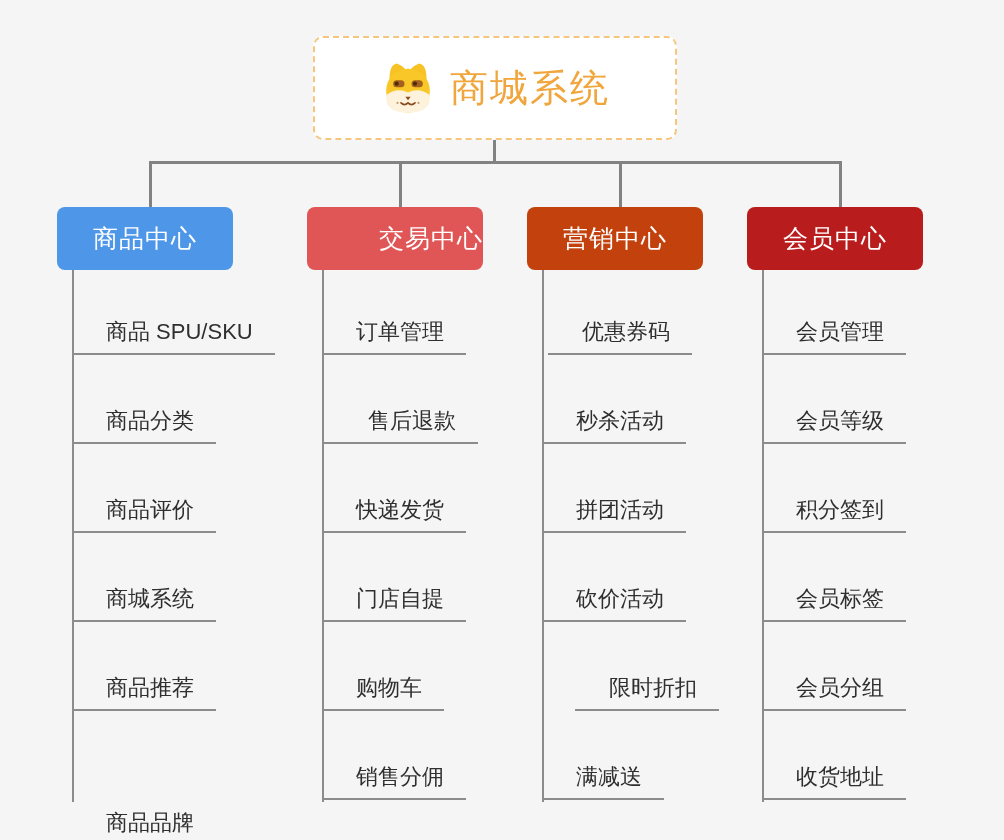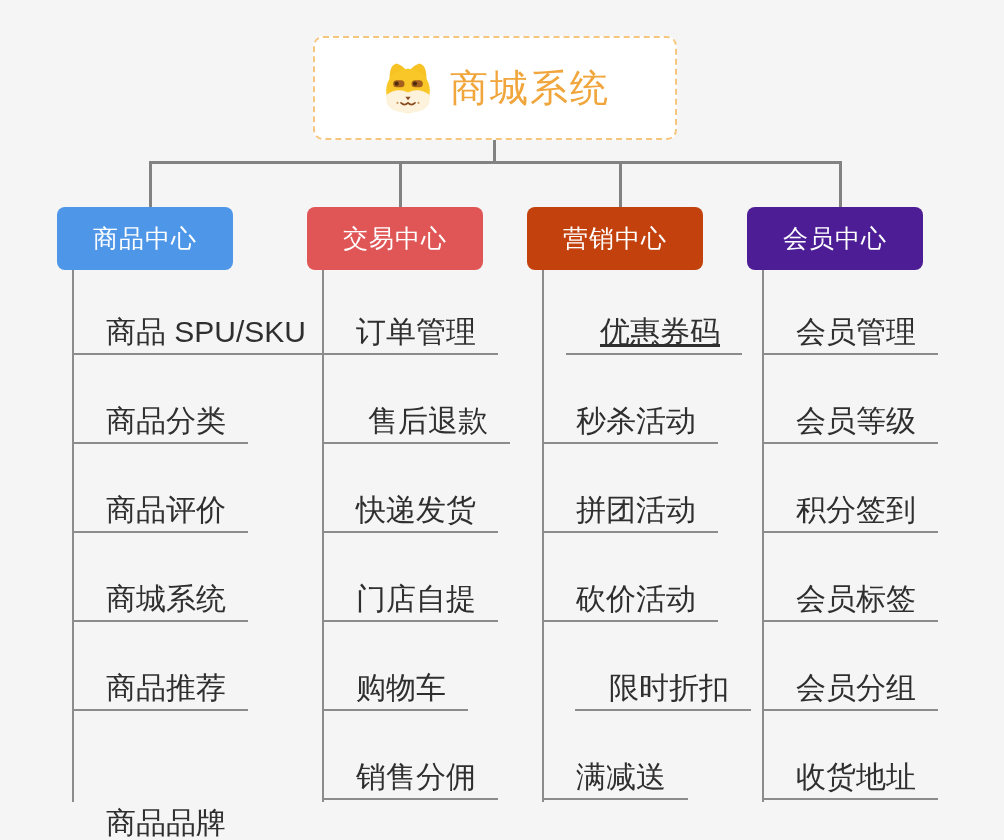--- a/index.html
+++ b/index.html
@@ -18,21 +18,21 @@
   .branch-box{
     position:absolute;top:207px;width:176px;height:63px;border-radius:8px;
     display:flex;align-items:center;justify-content:center;
     color:#ffffff;font-size:25px;letter-spacing:1px;cursor:default;
   }
 
   .trunk{position:absolute;width:2px;background:#8c8c8c;}
 
   .child-node{
     position:absolute;
-    font-size:30px;color:#2f2f2f;white-space:nowrap;
+    font-size:22px;color:#2f2f2f;white-space:nowrap;
     padding:0 22px 9px 34px;line-height:24px;
     border-bottom:2px solid #8c8c8c;
     width:fit-content;
   }
 </style>
 </head>
 <body>
 
 <div class="canvas">
 
@@ -68,41 +68,41 @@
       <div class="branch-box" style="left: 57px; background: rgb(77, 150, 232);">
         <span>商品中心</span>
       </div>
       <div class="trunk" style="left: 72px; top: 270px; height: 532px;"></div>
       <div class="child-node" style="left: 72px; top: 320px;">商品 SPU/SKU</div>
       <div class="child-node" style="left: 72px; top: 409px;">商品分类</div>
       <div class="child-node" style="left: 72px; top: 498px;">商品评价</div>
       <div class="child-node" style="left: 72px; top: 587px;">商城系统</div>
       <div class="child-node" style="left: 72px; top: 676px;">商品推荐</div>
       <div class="child-node" style="left: 72px; top: 811px;">商品品牌</div>
-      <div class="branch-box" style="left: 307px; background: rgb(224, 86, 86);">
+      <div class="branch-box" style="left: 307px; background: rgb(224, 86, 86); justify-content: flex-end;">
         <span>交易中心</span>
       </div>
       <div class="trunk" style="left: 322px; top: 270px; height: 532px;"></div>
       <div class="child-node" style="left: 322px; top: 320px;">订单管理</div>
       <div class="child-node" style="left: 322px; top: 409px; padding-left: 46px;">售后退款</div>
       <div class="child-node" style="left: 322px; top: 498px;">快递发货</div>
       <div class="child-node" style="left: 322px; top: 587px;">门店自提</div>
       <div class="child-node" style="left: 322px; top: 676px;">购物车</div>
       <div class="child-node" style="left: 322px; top: 765px;">销售分佣</div>
       <div class="branch-box" style="left: 527px; background: #c2410c;">
         <span>营销中心</span>
       </div>
       <div class="trunk" style="left: 542px; top: 270px; height: 532px;"></div>
-      <div class="child-node" style="left: 566px; top: 320px; text-decoration: underline;">优惠券码</div>
+      <div class="child-node" style="left: 548px; top: 320px;">优惠券码</div>
       <div class="child-node" style="left: 542px; top: 409px;">秒杀活动</div>
       <div class="child-node" style="left: 542px; top: 498px;">拼团活动</div>
       <div class="child-node" style="left: 542px; top: 587px;">砍价活动</div>
       <div class="child-node" style="left: 542px; top: 676px; margin-left: 33px;">限时折扣</div>
       <div class="child-node" style="left: 542px; top: 765px;">满减送</div>
-      <div class="branch-box" style="left: 747px; background: #4c1d95;">
+      <div class="branch-box" style="left: 747px; background: #b91c1c;">
         <span>会员中心</span>
       </div>
       <div class="trunk" style="left: 762px; top: 270px; height: 532px;"></div>
       <div class="child-node" style="left: 762px; top: 320px;">会员管理</div>
       <div class="child-node" style="left: 762px; top: 409px;">会员等级</div>
       <div class="child-node" style="left: 762px; top: 498px;">积分签到</div>
       <div class="child-node" style="left: 762px; top: 587px;">会员标签</div>
       <div class="child-node" style="left: 762px; top: 676px;">会员分组</div>
       <div class="child-node" style="left: 762px; top: 765px;">收货地址</div>
     </div>

